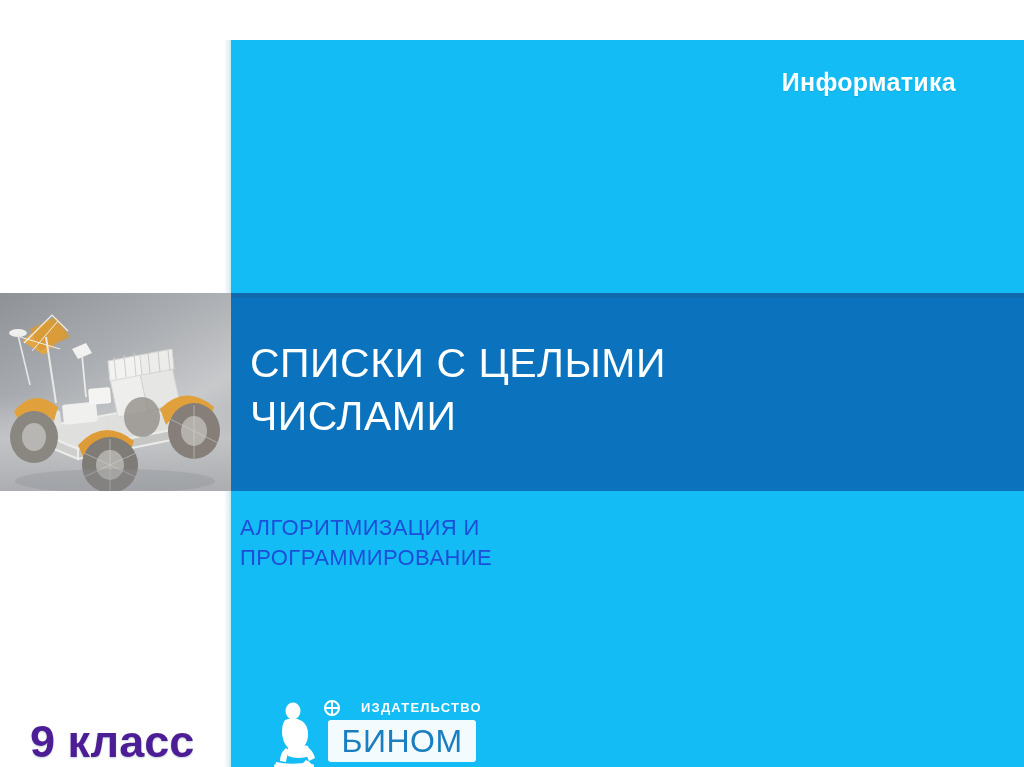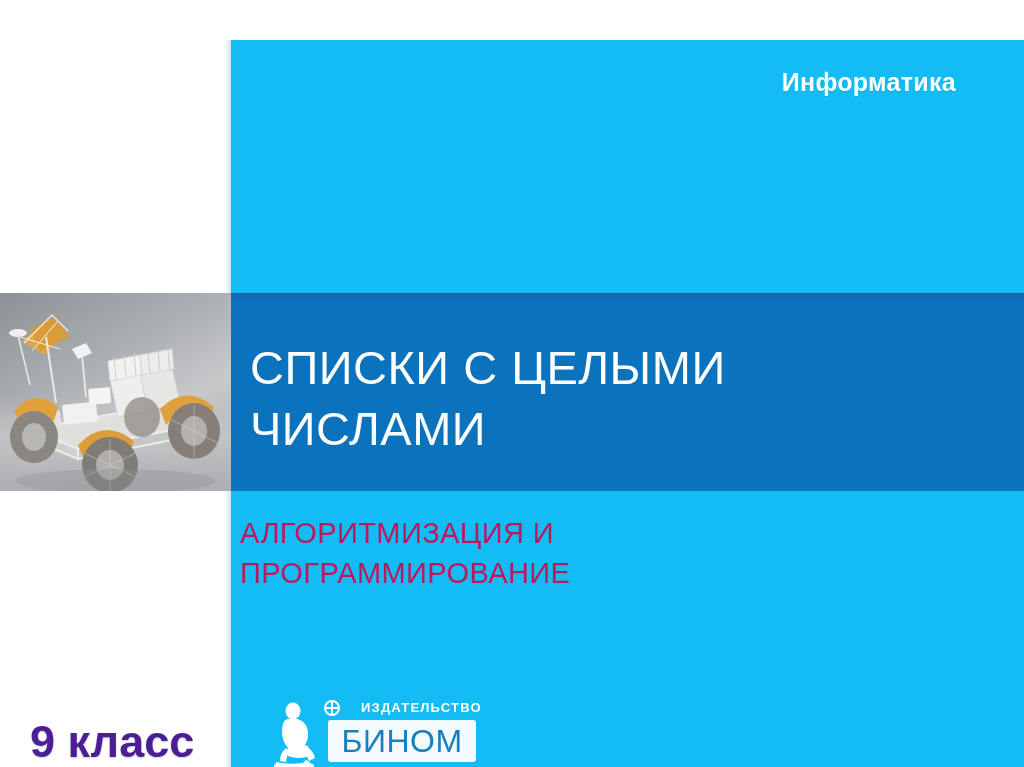--- a/index.html
+++ b/index.html
@@ -78,34 +78,34 @@
     text-shadow: 0 1px 1px rgba(0,0,0,0.10);
   }
 
   
   .main-title {
     position: absolute;
     left: 250px;
     top: 297px;
     width: 560px;
     color: #ffffff;
-    font-size: 47px;
+    font-size: 41px;
     font-weight: normal;
     line-height: 1.30;
     letter-spacing: 0.5px;
   }
 
   
   .subtitle {
     position: absolute;
     left: 240px;
     top: 473px;
     width: 700px;
-    color: #be185d;
-    font-size: 29px;
+    color: #1d4ed8;
+    font-size: 22px;
     font-weight: normal;
     line-height: 1.38;
     letter-spacing: 0.4px;
   }
 
   
   .grade-label {
     position: absolute;
     left: 30px;
     top: 676px;

